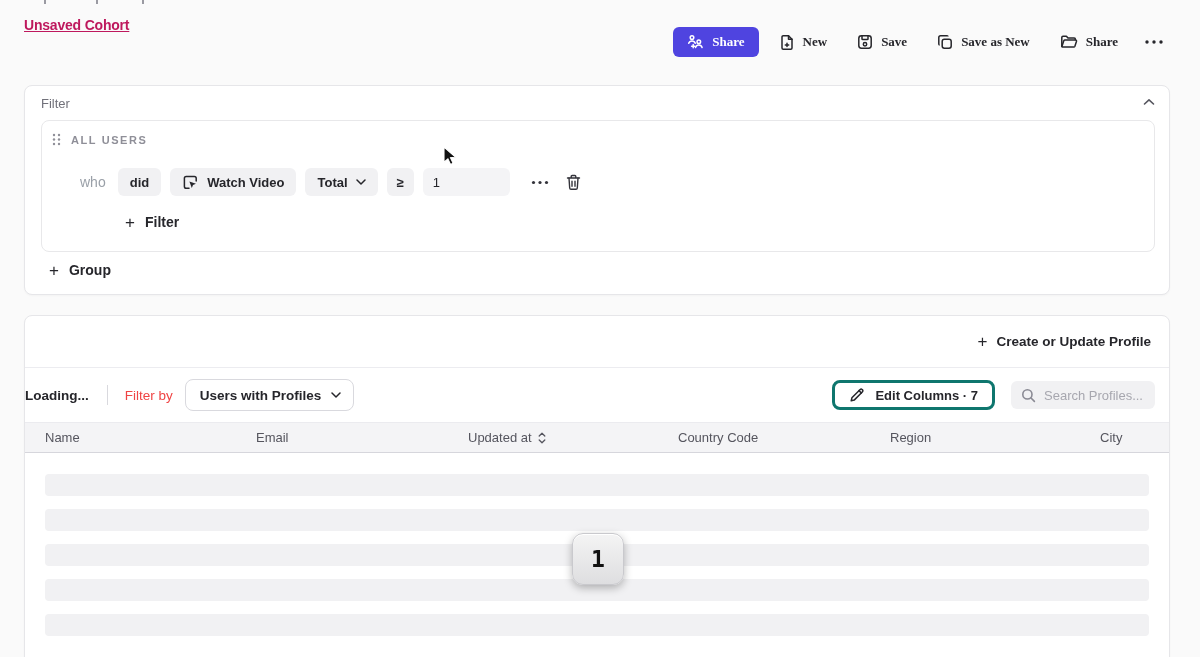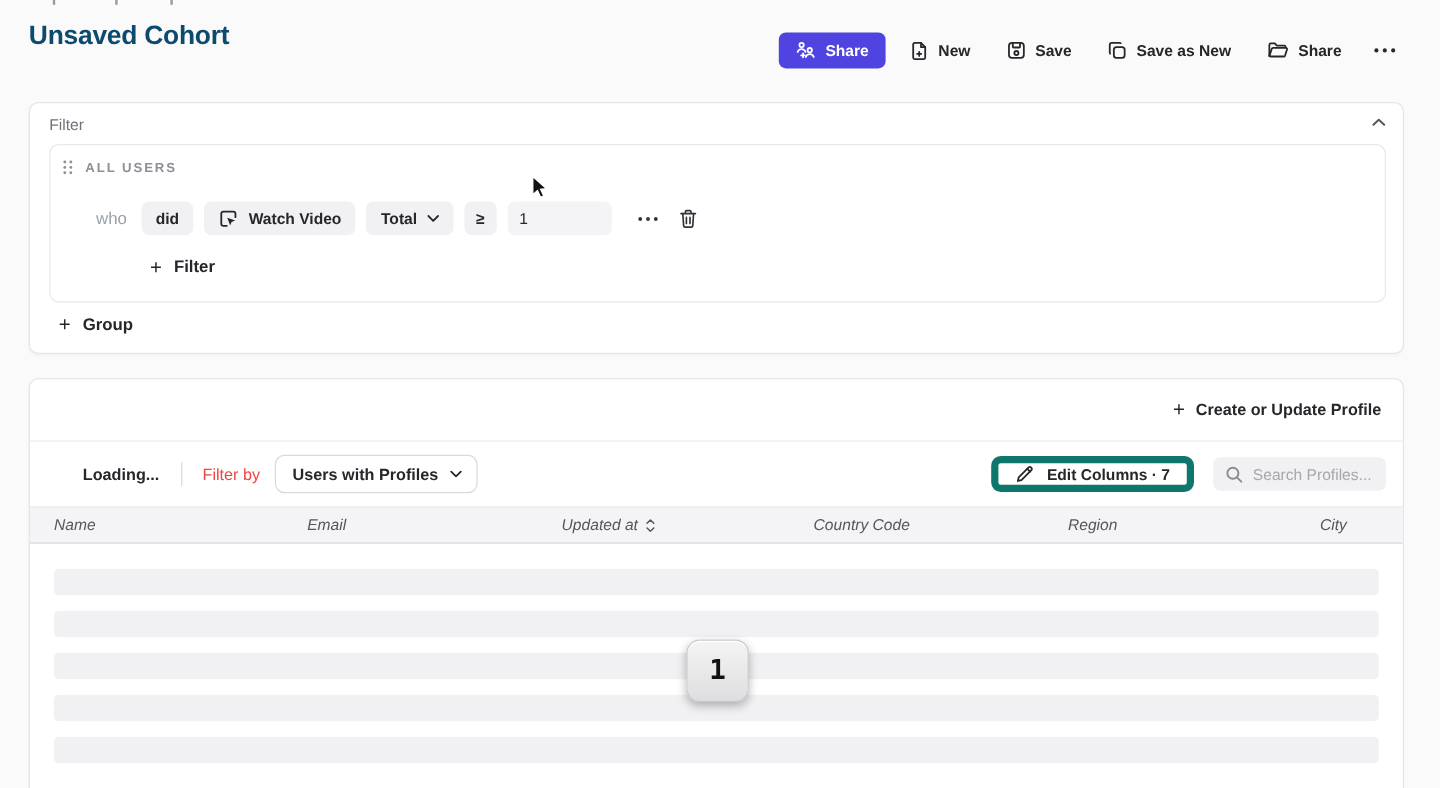--- a/index.html
+++ b/index.html
@@ -9,30 +9,30 @@
     background:#fafafa;
     position:relative;
     color:#26262b;
   }
   svg { display:block; }
 
   
   .clip-mark { position:absolute; top:0; width:2px; height:4px; background:#9a9aa2; }
   .page-title {
     position:absolute; top:17px; left:24px;
-    font-size:22px; font-weight:bold; color:#0c4a6e; letter-spacing:-0.2px;
+    font-size:14px; font-weight:bold; color:#be185d; letter-spacing:-0.2px;text-decoration:underline;
   }
   .top-toolbar {
     position:absolute; top:27px; right:30px;
     display:flex; align-items:center; gap:10px; height:30px;
   }
   .btn {
     display:flex; align-items:center; gap:8px;
     height:30px; padding:0 10px; border:none; background:transparent;
-    font-family:Liberation Sans, sans-serif; font-size:13px; font-weight:bold; color:#26262b;
+    font-family:Liberation Serif, serif; font-size:13px; font-weight:bold; color:#26262b;
     border-radius:6px; cursor:pointer; white-space:nowrap;
   }
   .btn-share { background:var(--accent,#4f44e0); color:#fff; padding:0 14px; }
   .btn-more-top { padding:0 6px; }
 
   
   .panel {
     position:absolute; left:24px; width:1146px;
     background:#fff; border:1px solid #e6e6e9; border-radius:8px;
     box-shadow:0 1px 2px rgba(20,20,40,0.03);
@@ -84,51 +84,51 @@
   .create-profile-btn {
     position:absolute; top:13px; right:18px;
     display:flex; align-items:center; gap:9px; height:24px;
     background:none; border:none; font-family:inherit; font-size:13.5px; font-weight:bold; color:#26262b; cursor:pointer;
   }
   .profiles-toolbar {
     position:absolute; top:51px; left:0; right:0; height:55px;
     border-top:1px solid #ececf0;
     display:flex; align-items:center;
   }
-  .loading-label { margin-left:44px; font-size:13.5px; font-weight:bold; color:#26262b; }
+  .loading-label { font-size:13.5px; font-weight:bold; color:#26262b; }
   .vdivider { width:1px; height:20px; background:#d9d9de; margin:0 17px 0 18px; }
   .filter-by-label { font-size:13.5px; color:#ef4444; margin-right:12px; }
   .dropdown {
     display:flex; align-items:center; gap:10px; height:32px; padding:0 12px 0 14px;
     background:#fff; border:1px solid #d9d9de; border-radius:8px;
     font-family:inherit; font-size:13.5px; font-weight:bold; color:#26262b; cursor:pointer;
   }
   .toolbar-right { margin-left:auto; margin-right:14px; display:flex; align-items:center; gap:16px; }
   .edit-columns-btn {
     display:flex; align-items:center; gap:10px; height:30px; padding:0 14px;
-    background:#fff; border:6px solid #0f766e; border-radius:8px;
+    background:#fff; border:3px solid #0f766e; border-radius:8px;
     font-family:inherit; font-size:13px; font-weight:bold; color:#26262b; cursor:pointer;
   }
   .search-box {
     display:flex; align-items:center; gap:8px; width:144px; height:28px; padding:0 10px;
     background:#f1f1f3; border-radius:6px;
   }
   .search-box input {
     border:none; background:transparent; outline:none; width:100%;
     font-family:inherit; font-size:13px; color:#26262b;
   }
   .search-box input::placeholder { color:#a7a7af; }
 
   .table-header {
     position:absolute; top:106px; left:0; right:0; height:31px;
     background:#f4f4f6; border-top:1px solid #ebebef; border-bottom:1px solid #d6d6dc;
     display:grid; grid-template-columns:211px 212px 210px 212px 210px 1fr;
     padding-left:20px; align-items:center;
   }
-  .th { font-size:13px; color:#55555e; display:flex; align-items:center; gap:6px;font-style:italic; }
+  .th { font-size:13px; color:#55555e; display:flex; align-items:center; gap:6px; }
   .skeleton-rows { position:absolute; top:158px; left:20px; right:20px; }
   .skeleton-row {
     height:22px; border-radius:4px; background:#f1f1f3; margin-bottom:13px;
   }
 
   
   .click-key-badge {
     position:absolute; left:572px; top:533px; width:52px; height:52px; z-index:30;
     background:linear-gradient(180deg,#f4f4f4,#dedee0);
     border:1px solid #c9c9cd; border-radius:11px;

